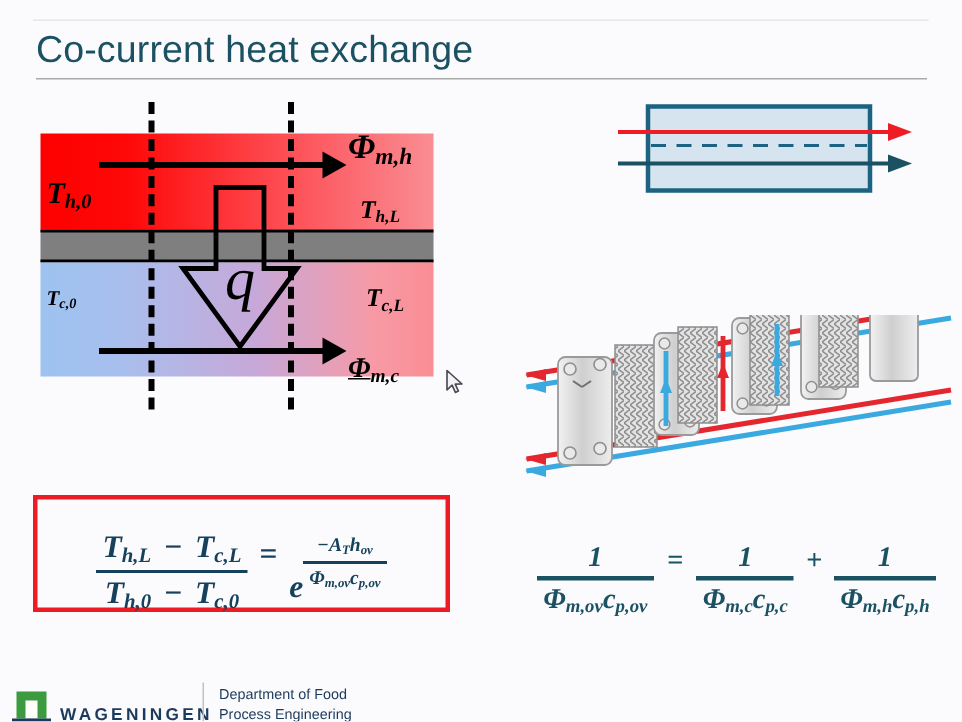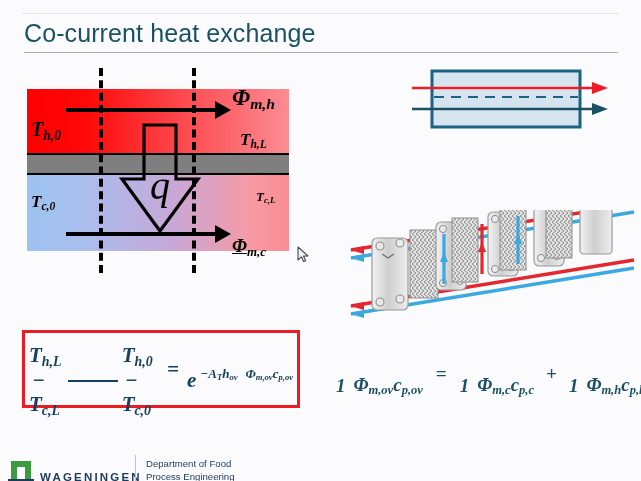--- a/index.html
+++ b/index.html
@@ -41,39 +41,39 @@
               border-top:9px solid transparent;border-bottom:9px solid transparent;
               border-left:16px solid #000;}
   .ah-hot{left:215px;top:101px;}
   .ah-cold{left:215px;top:225px;}
 
   .qsvg{position:absolute;left:118px;top:123px;}
 
   .lbl{position:absolute;font-family:"Liberation Serif", serif;font-weight:bold;font-style:italic;color:#000;white-space:nowrap;}
   .lbl .sub{font-size:.68em;vertical-align:-.28em;font-style:italic;}
   .lbl-th0{left:31px;top:118px;font-size:20px;}
-  .lbl-tc0{left:31px;top:192px;font-size:17px;}
+  .lbl-tc0{left:31px;top:192px;font-size:14px;}
   .lbl-thL{left:240px;top:130px;font-size:17px;}
-  .lbl-tcL{left:256px;top:189px;font-size:13px;}
+  .lbl-tcL{left:244px;top:189px;font-size:17px;}
   .lbl-phih{left:232px;top:85px;font-size:23px;}
   .lbl-phic{left:232px;top:235px;font-size:19px;text-decoration:underline;}
 
   
   .tube-wrap{position:absolute;left:410px;top:55px;width:230px;height:90px;}
 
   
   .phe-wrap{position:absolute;left:348px;top:210px;width:293px;height:125px;}
 
   
   .eqbox{position:absolute;left:22px;top:330px;width:278px;height:78px;
          border:3px solid #ed1c24;background:#fbfafc;box-sizing:border-box;}
   .eq-main{position:absolute;left:0;top:0;width:100%;height:100%;
            display:flex;align-items:center;justify-content:center;}
 
-  .mfrac{display:inline-flex;align-items:center;vertical-align:middle;margin-top:24px;}
+  .mfrac{display:inline-flex;flex-direction:column;align-items:center;vertical-align:middle;margin-top:24px;}
   .mfrac .num,.mfrac .den{padding:0 4px;line-height:1.12;}
   .mfrac .bar{height:2.6px;background:currentColor;width:100%;margin:2px 0;}
 
   .navy{color:#16415c;}
   .teal{color:#1b5263;}
   .serifb{font-family:"Liberation Serif", serif;font-weight:bold;font-style:italic;}
   .sub{font-size:.66em;vertical-align:-.26em;}
 
   
   .eq-right{position:absolute;left:346px;top:340px;width:290px;height:68px;

